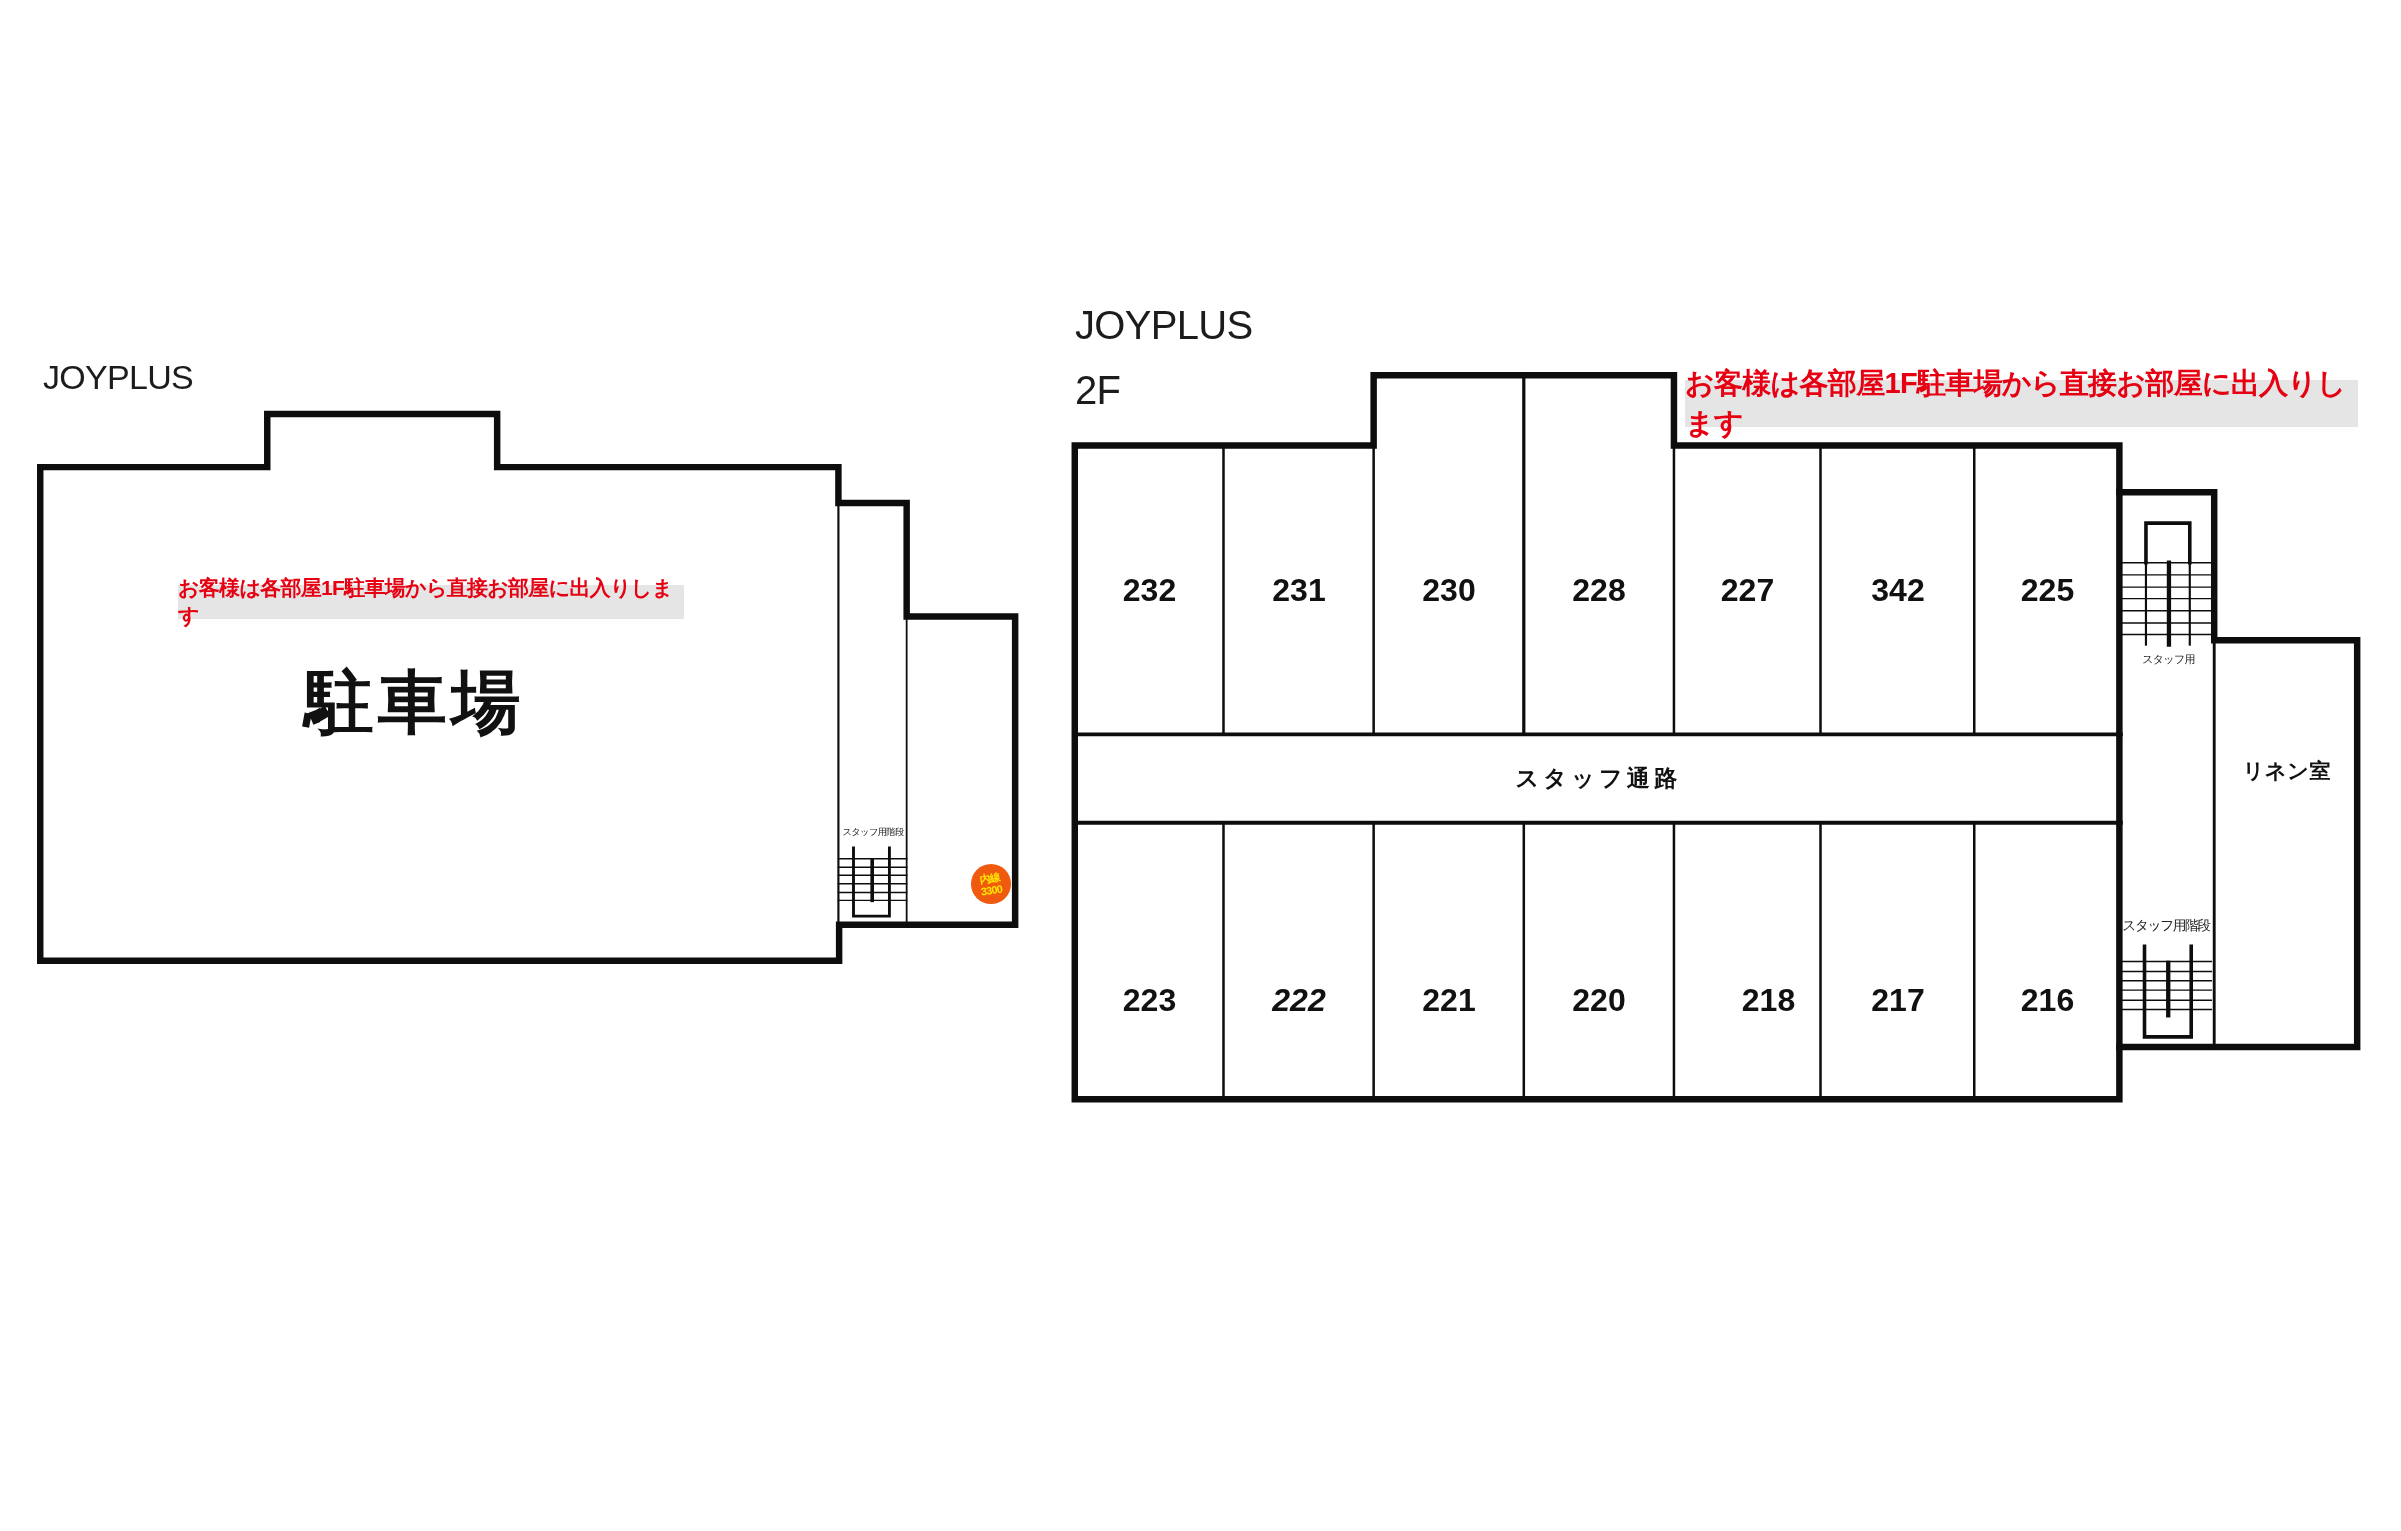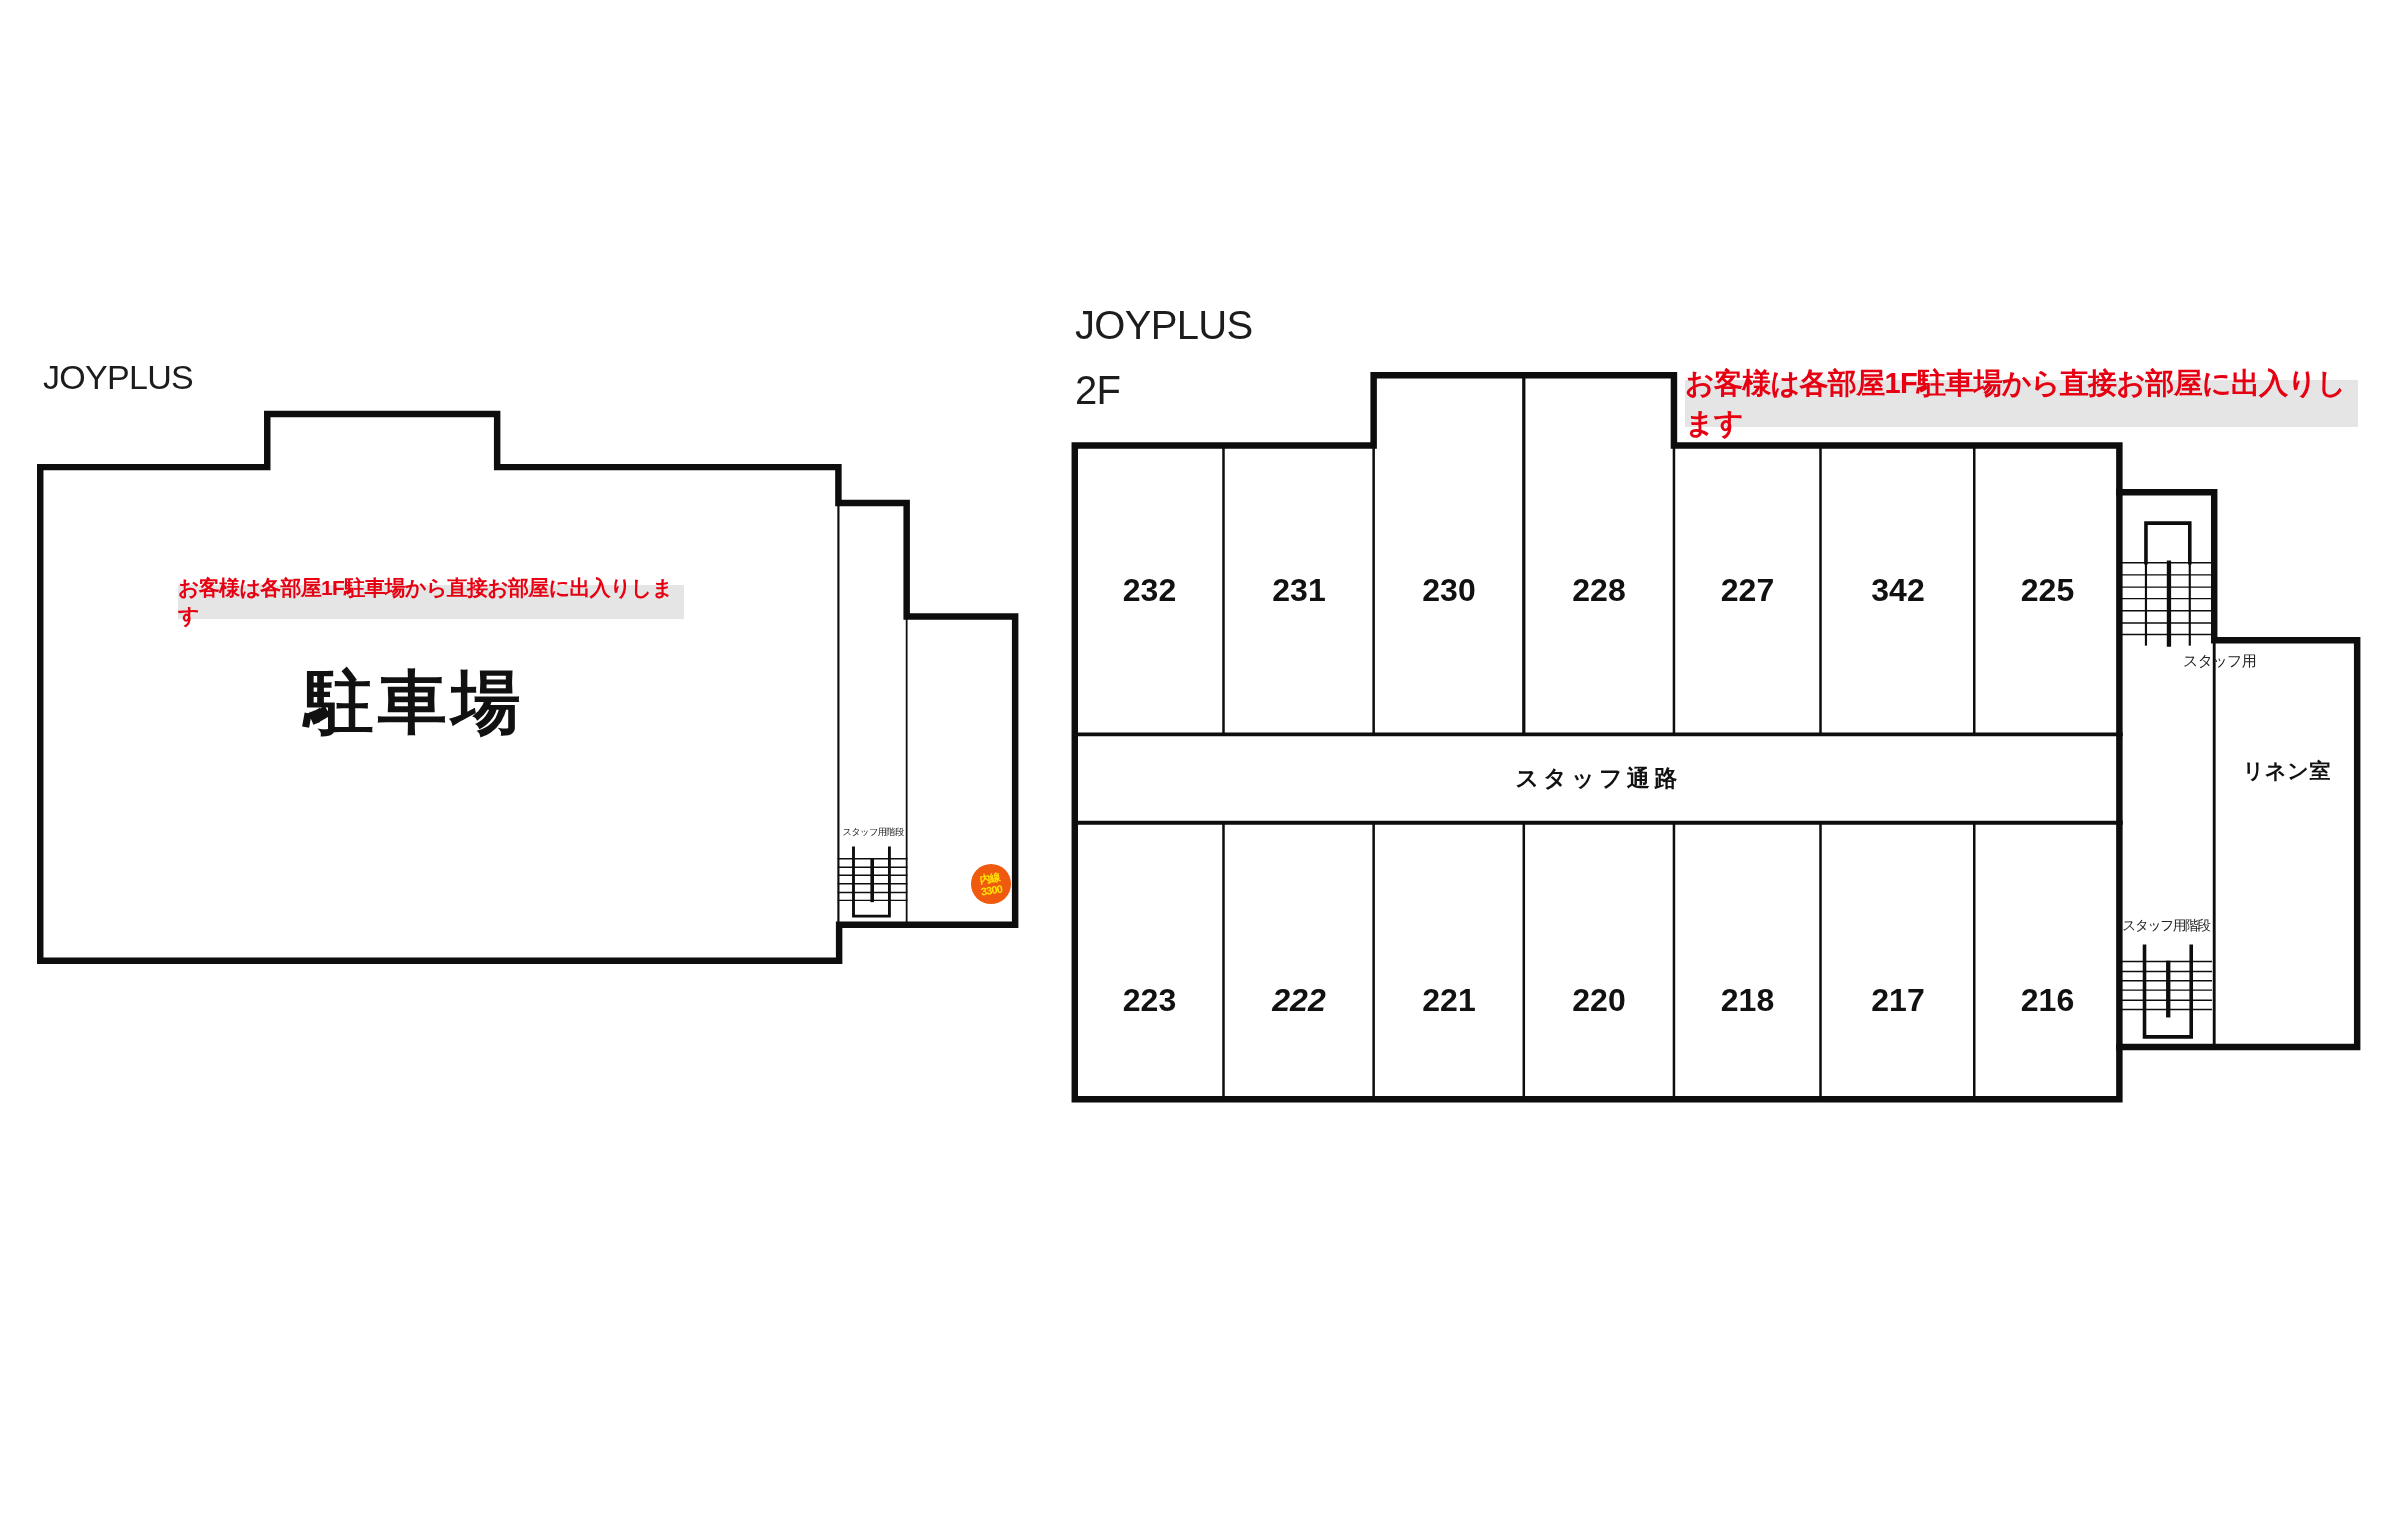--- a/index.html
+++ b/index.html
@@ -37,21 +37,21 @@
     left:1075px;top:734px;width:1047px;height:88px;
     display:flex;align-items:center;justify-content:center;
     font-size:23px;font-weight:700;letter-spacing:4.3px;color:#111;
   }
   .linen-label{
     left:2215px;top:749px;width:144px;height:43px;
     display:flex;align-items:center;justify-content:center;
     font-size:21px;font-weight:700;letter-spacing:0.7px;color:#111;
   }
   .stair-label{color:#222;font-weight:400;}
-  .stair-top-label{left:2122px;top:652px;width:93px;text-align:right;font-size:15px;letter-spacing:-0.7px;margin-left:41px;}
+  .stair-top-label{left:2122px;top:652px;width:93px;text-align:center;font-size:11px;letter-spacing:-0.7px;}
   .stair-bottom-label{left:2118px;top:917px;width:96px;text-align:center;font-size:13.7px;letter-spacing:-1.4px;}
   .left-stair-label{left:839px;top:826px;width:68px;text-align:center;font-size:9.3px;letter-spacing:-0.7px;}
   .badge{
     position:absolute;left:971px;top:864px;width:40px;height:40px;
     border-radius:50%;background:#ef5a0f;
     display:flex;align-items:center;justify-content:center;
   }
   .badge-inner{
     transform:rotate(-8deg);
     color:#ffe600;font-weight:700;font-size:10.8px;line-height:11.5px;
@@ -166,21 +166,21 @@
   <div class="room room-top" style="left:1674px;width:147px;">227</div>
   <div class="room room-top" style="left:1821px;width:154px;">342</div>
   <div class="room room-top" style="left:1975px;width:145px;">225</div>
 
   <div class="txt corridor-label">スタッフ通路</div>
 
   <div class="room room-bottom" style="left:1075px;width:149px;">223</div>
   <div class="room room-bottom" style="left:1224px;width:150px;font-style:italic;">222</div>
   <div class="room room-bottom" style="left:1374px;width:150px;">221</div>
   <div class="room room-bottom" style="left:1524px;width:150px;">220</div>
-  <div class="room room-bottom" style="left:1674px;width:147px;">218</div>
+  <div class="room room-bottom" style="left:1674px;width:147px;padding-left:21px;">218</div>
   <div class="room room-bottom" style="left:1821px;width:154px;">217</div>
   <div class="room room-bottom" style="left:1975px;width:145px;">216</div>
 
   <div class="txt linen-label">リネン室</div>
   <div class="txt stair-label stair-top-label">スタッフ用</div>
   <div class="txt stair-label stair-bottom-label">スタッフ用階段</div>
 
 </div>
 
 

